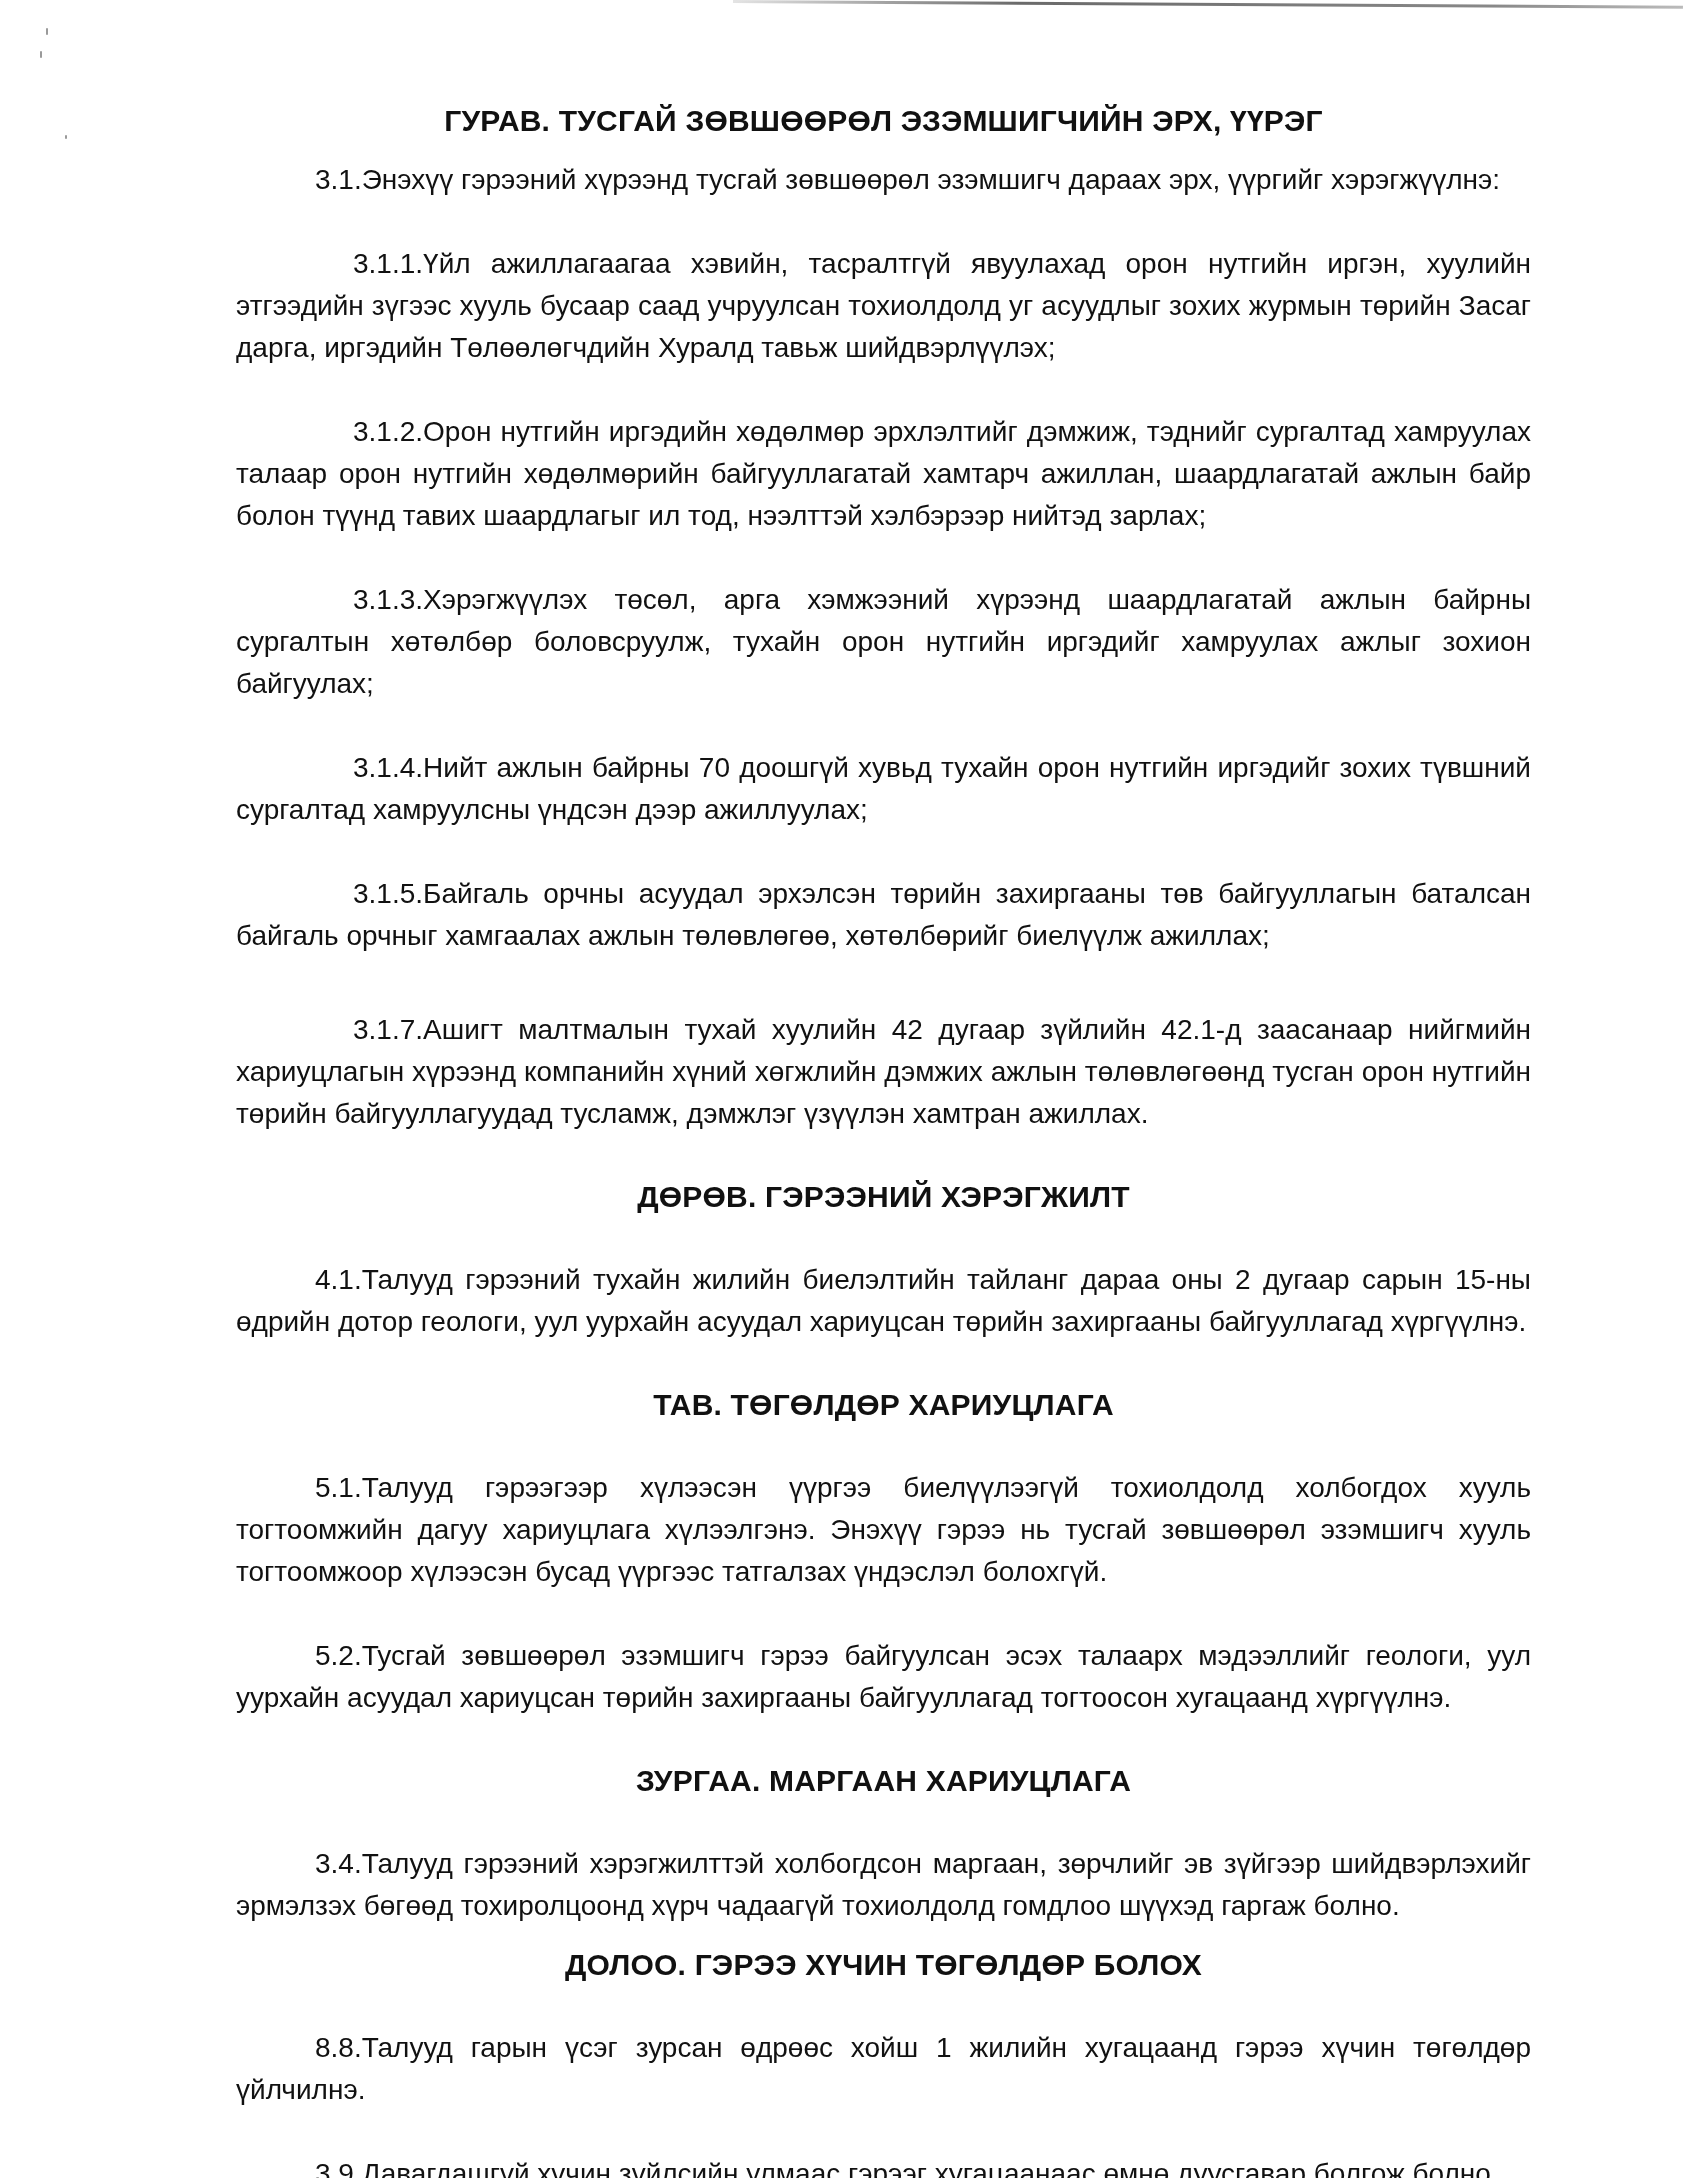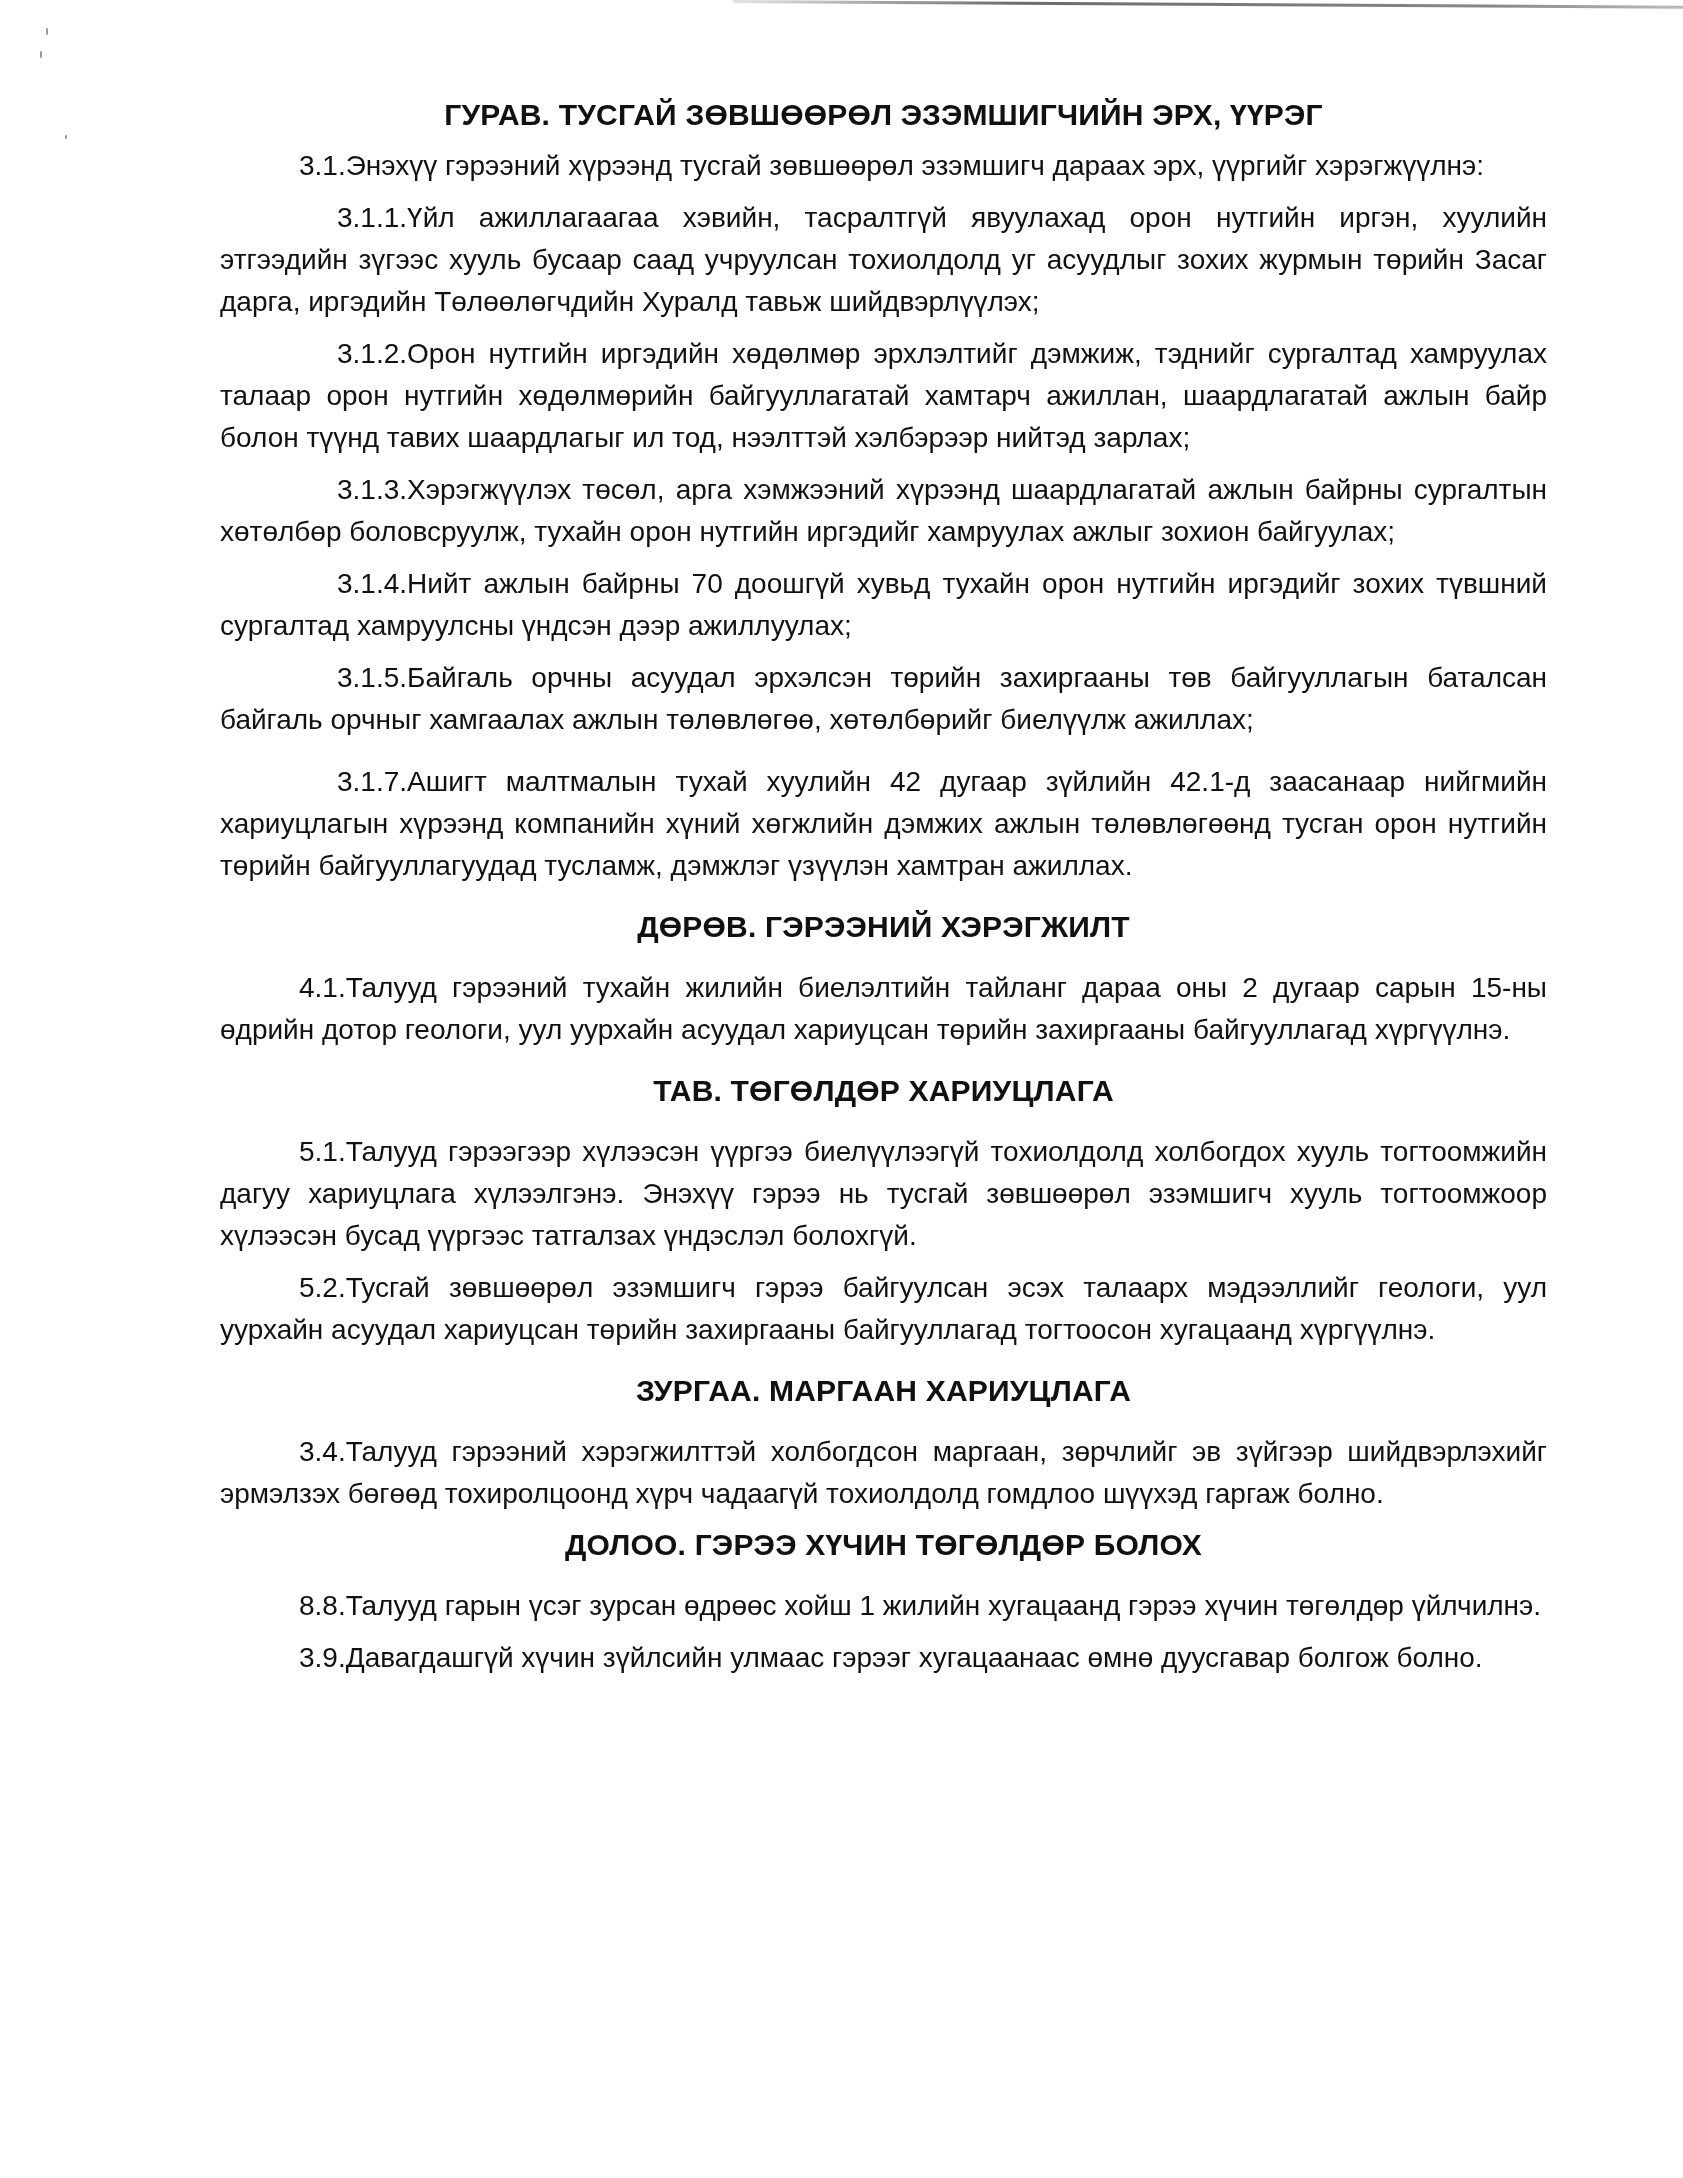--- a/index.html
+++ b/index.html
@@ -11,25 +11,25 @@
   .scan-line {
     position: absolute; top: 0; left: 733px; width: 950px; height: 3px;
     background: linear-gradient(to right, rgba(120,120,120,0.2), #6a6a6a 30%, #888 80%, #bbb);
     transform: rotate(0.35deg); transform-origin: left top;
   }
   .speck { position: absolute; background: #9a9a9a; width: 2px; height: 7px; border-radius: 1px; }
   .page {
     position: absolute; left: 220px; top: 85px; width: 1327px;
   }
   h2.section {
-    margin: 8px; text-align: center; font-weight: bold;
+    margin: 14px; text-align: center; font-weight: bold;
     font-size: 30px; letter-spacing: 0.2px; line-height: 44px;
   }
   p.para {
-    margin: 0; font-size: 28px; line-height: 42px; text-align: justify;
+    margin: 16px; font-size: 28px; line-height: 42px; text-align: justify;
   }
   p.para.lvl1 { text-indent: 79px; }
   p.para.lvl2 { text-indent: 117px; }
   .gap-s { height: 10px; }
 </style>
 </head>
 <body>
 
 <div class="scan-line"></div>
 <div class="speck" style="left:46px;top:28px;"></div>

